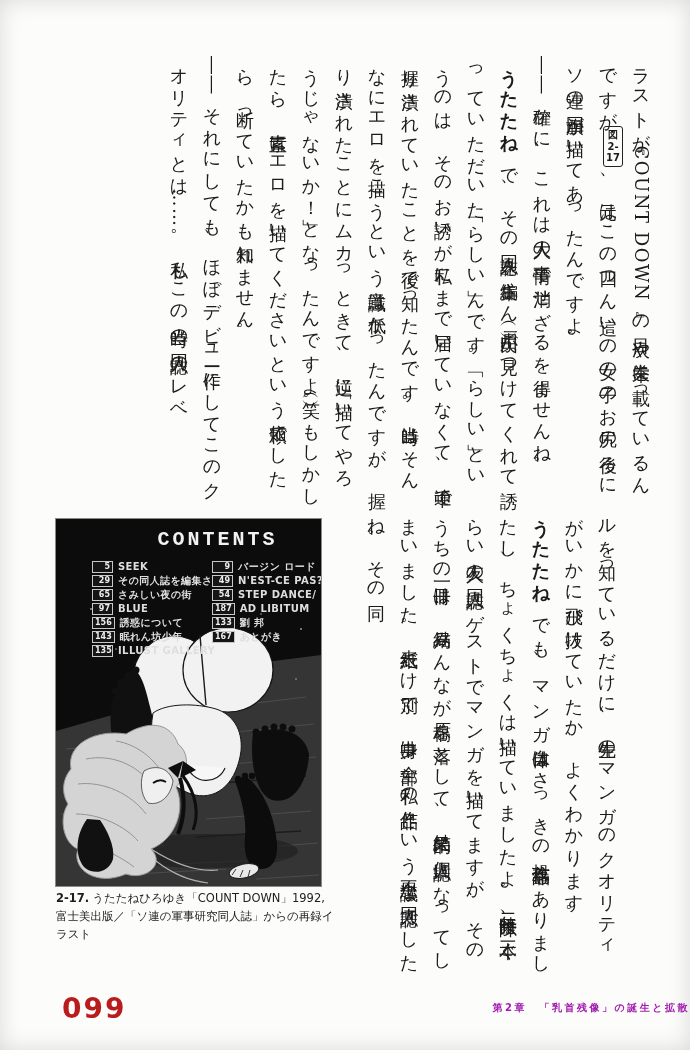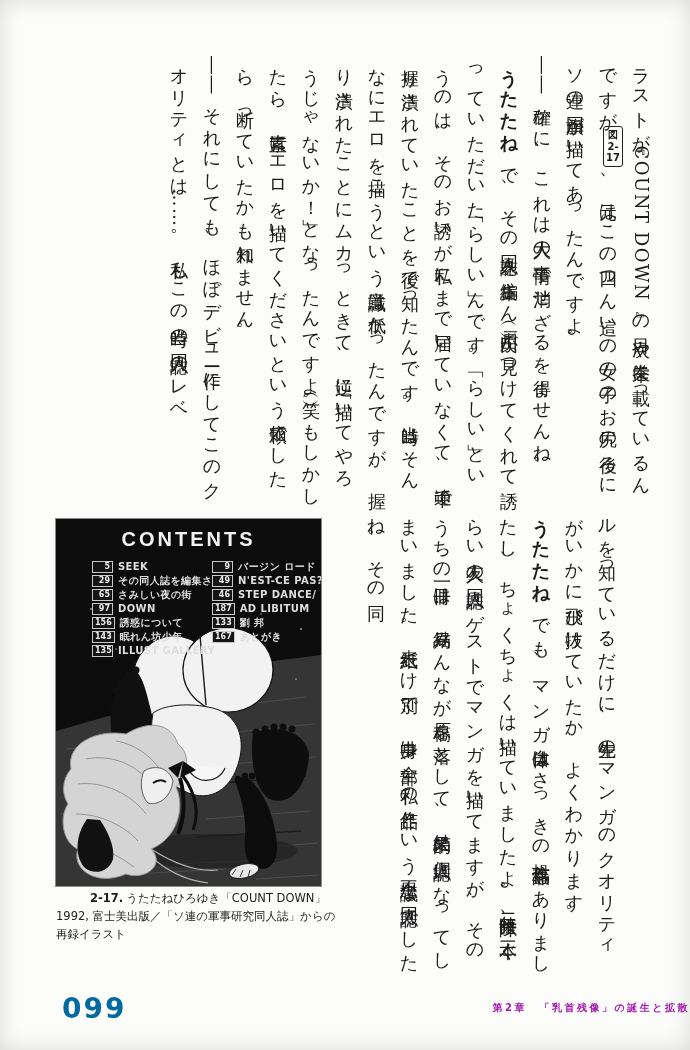--- a/index.html
+++ b/index.html
@@ -45,48 +45,48 @@
   }
   
   #figure{
     position:absolute;left:55px;top:518px;width:265px;height:367px;
     background:#0c0c0c;border:1px solid #8a8a8a;overflow:hidden;
   }
   #figure svg{position:absolute;left:0;top:0;}
   .contents-head{
     position:absolute;top:9px;left:0;width:100%;
     text-align:center;color:#f2f2f2;
-    font-family:Liberation Sans, sans-serif;font-weight:bold;
-    font-size:20px;letter-spacing:3px;
+    font-family:Liberation Mono, monospace;font-weight:bold;
+    font-size:20px;letter-spacing:3px;padding-left:29px;
   }
   .toc{position:absolute;top:42px;left:0;width:100%;display:flex;
        font-family:"DejaVu Sans",sans-serif;}
   .toc-col{display:flex;flex-direction:column;gap:3px;}
   .toc-col.left{margin-left:36px;width:112px;}
   .toc-col.right{margin-left:8px;}
   .trow{display:flex;align-items:center;height:11px;}
   .tnum{
     display:inline-block;min-width:15px;padding:0 2px;
     border:1px solid #c8c8c8;color:#ececec;background:#151515;
     font-size:8px;font-weight:bold;text-align:right;line-height:10px;
     margin-right:5px;
   }
   .ttitle{color:#dedede;font-size:10px;font-weight:bold;letter-spacing:0.4px;white-space:nowrap;}
   
   #caption{
     position:absolute;left:56px;top:890px;width:284px;
     font-family:"DejaVu Sans",sans-serif;
     font-size:11.5px;line-height:1.55;color:#1d1d1d;font-weight:500;
   }
-  #caption .cap-label{font-weight:bold;margin-right:3px;margin-left:34px;}
+  #caption .cap-label{font-weight:bold;margin-right:3px;}
   
   #page-number{
     position:absolute;left:62px;top:992px;
     font-family:"DejaVu Sans",sans-serif;
-    font-weight:bold;font-size:28px;letter-spacing:2px;color:#0369a1;
+    font-weight:bold;font-size:28px;letter-spacing:2px;color:#b91c1c;
   }
   #chapter-footer{
     position:absolute;left:0;right:0;top:1001px;
     text-align:right;
     font-family:"DejaVu Sans",sans-serif;
     font-weight:bold;font-size:10px;letter-spacing:2.5px;color:#a21caf;
   }
 </style>
 </head>
 <body>
@@ -212,21 +212,21 @@
         <div class="trow">
             <span class="tnum">29</span>
             <span class="ttitle">その同人誌を編集さん</span>
           </div>
         <div class="trow">
             <span class="tnum">65</span>
             <span class="ttitle">さみしい夜の街</span>
           </div>
         <div class="trow">
             <span class="tnum">97</span>
-            <span class="ttitle">DOWN</span>
+            <span class="ttitle">BLUE</span>
           </div>
         <div class="trow">
             <span class="tnum">156</span>
             <span class="ttitle">誘惑について</span>
           </div>
         <div class="trow">
             <span class="tnum">143</span>
             <span class="ttitle">眠れん坊少年</span>
           </div>
         <div class="trow">
@@ -237,21 +237,21 @@
       <div class="toc-col right">
         <div class="trow">
             <span class="tnum">9</span>
             <span class="ttitle">バージン ロード</span>
           </div>
         <div class="trow">
             <span class="tnum">49</span>
             <span class="ttitle">N'EST-CE PAS?</span>
           </div>
         <div class="trow">
-            <span class="tnum">46</span>
+            <span class="tnum">54</span>
             <span class="ttitle">STEP DANCE/</span>
           </div>
         <div class="trow">
             <span class="tnum">187</span>
             <span class="ttitle">AD LIBITUM</span>
           </div>
         <div class="trow">
             <span class="tnum">133</span>
             <span class="ttitle">劉 邦</span>
           </div>

